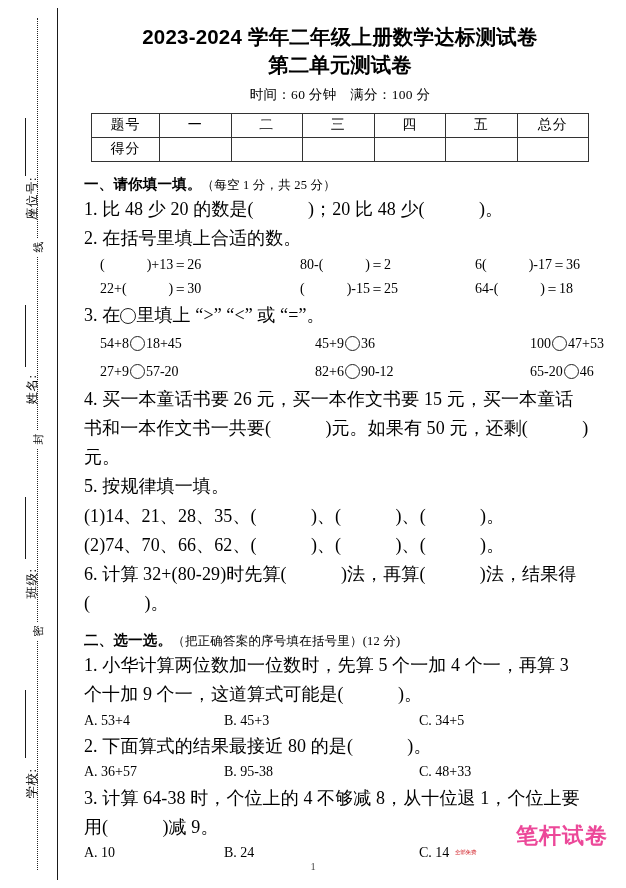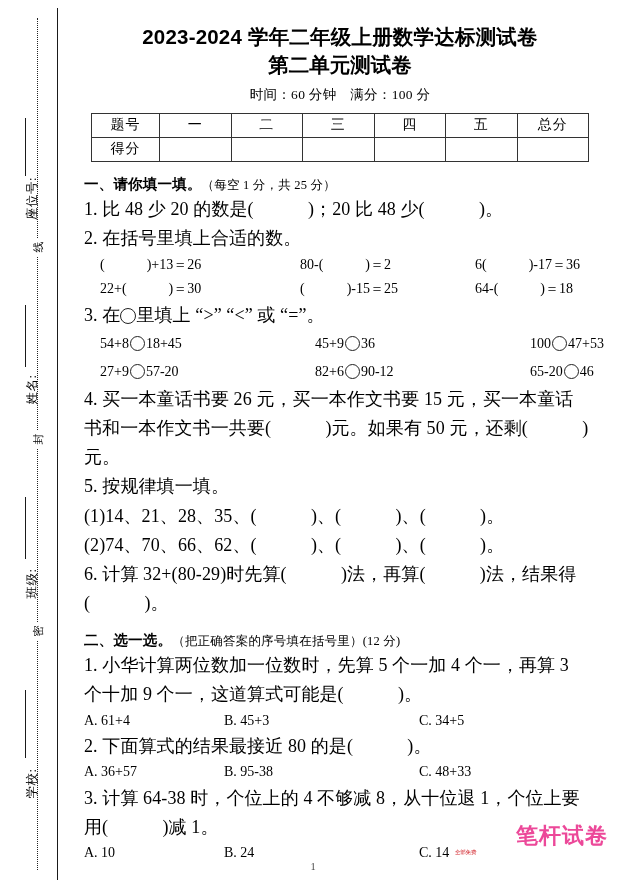--- a/index.html
+++ b/index.html
@@ -322,34 +322,34 @@
   <p class="q">6. 计算 32+(80-29)时先算(　　　)法，再算(　　　)法，结果得</p>
   <p class="q">(　　　)。</p>
 
   <div class="section-head">
     <span>二、选一选。</span><span class="paren">（把正确答案的序号填在括号里）(12 分)</span>
   </div>
 
   <p class="q">1. 小华计算两位数加一位数时，先算 5 个一加 4 个一，再算 3</p>
   <p class="q">个十加 9 个一，这道算式可能是(　　　)。</p>
   <div class="choices">
-    <span>A. 61+4</span>
+    <span>A. 53+4</span>
     <span>B. 45+3</span>
     <span>C. 34+5</span>
   </div>
 
   <p class="q">2. 下面算式的结果最接近 80 的是(　　　)。</p>
   <div class="choices">
     <span>A. 36+57</span>
     <span>B. 95-38</span>
     <span>C. 48+33</span>
   </div>
 
   <p class="q">3. 计算 64-38 时，个位上的 4 不够减 8，从十位退 1，个位上要</p>
-  <p class="q">用(　　　)减 1。</p>
+  <p class="q">用(　　　)减 9。</p>
   <div class="choices">
     <span>A. 10</span>
     <span>B. 24</span>
     <span>C. 14</span>
   </div>
 
 </div>
 
 <div id="page-num">1</div>
 

